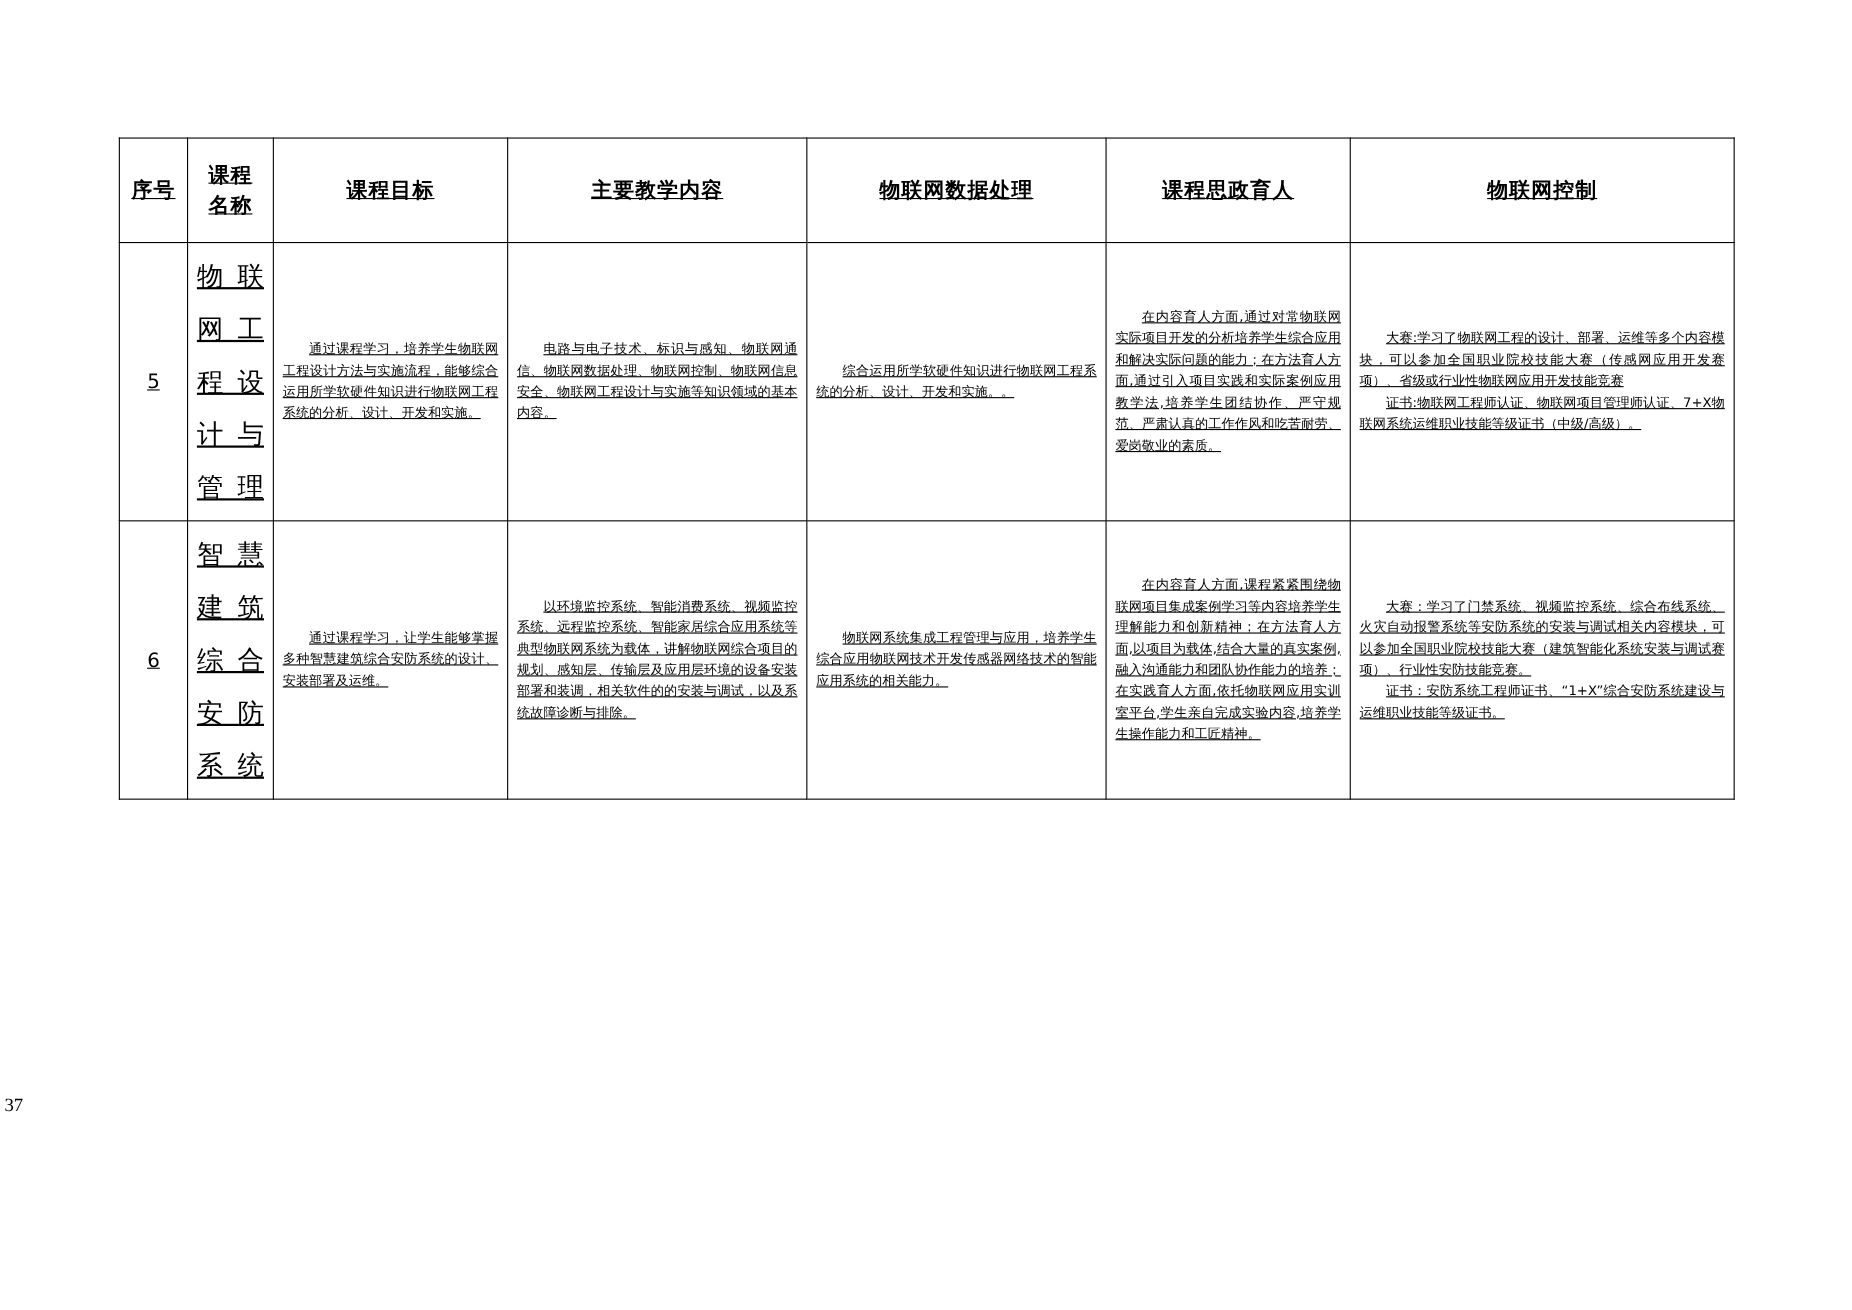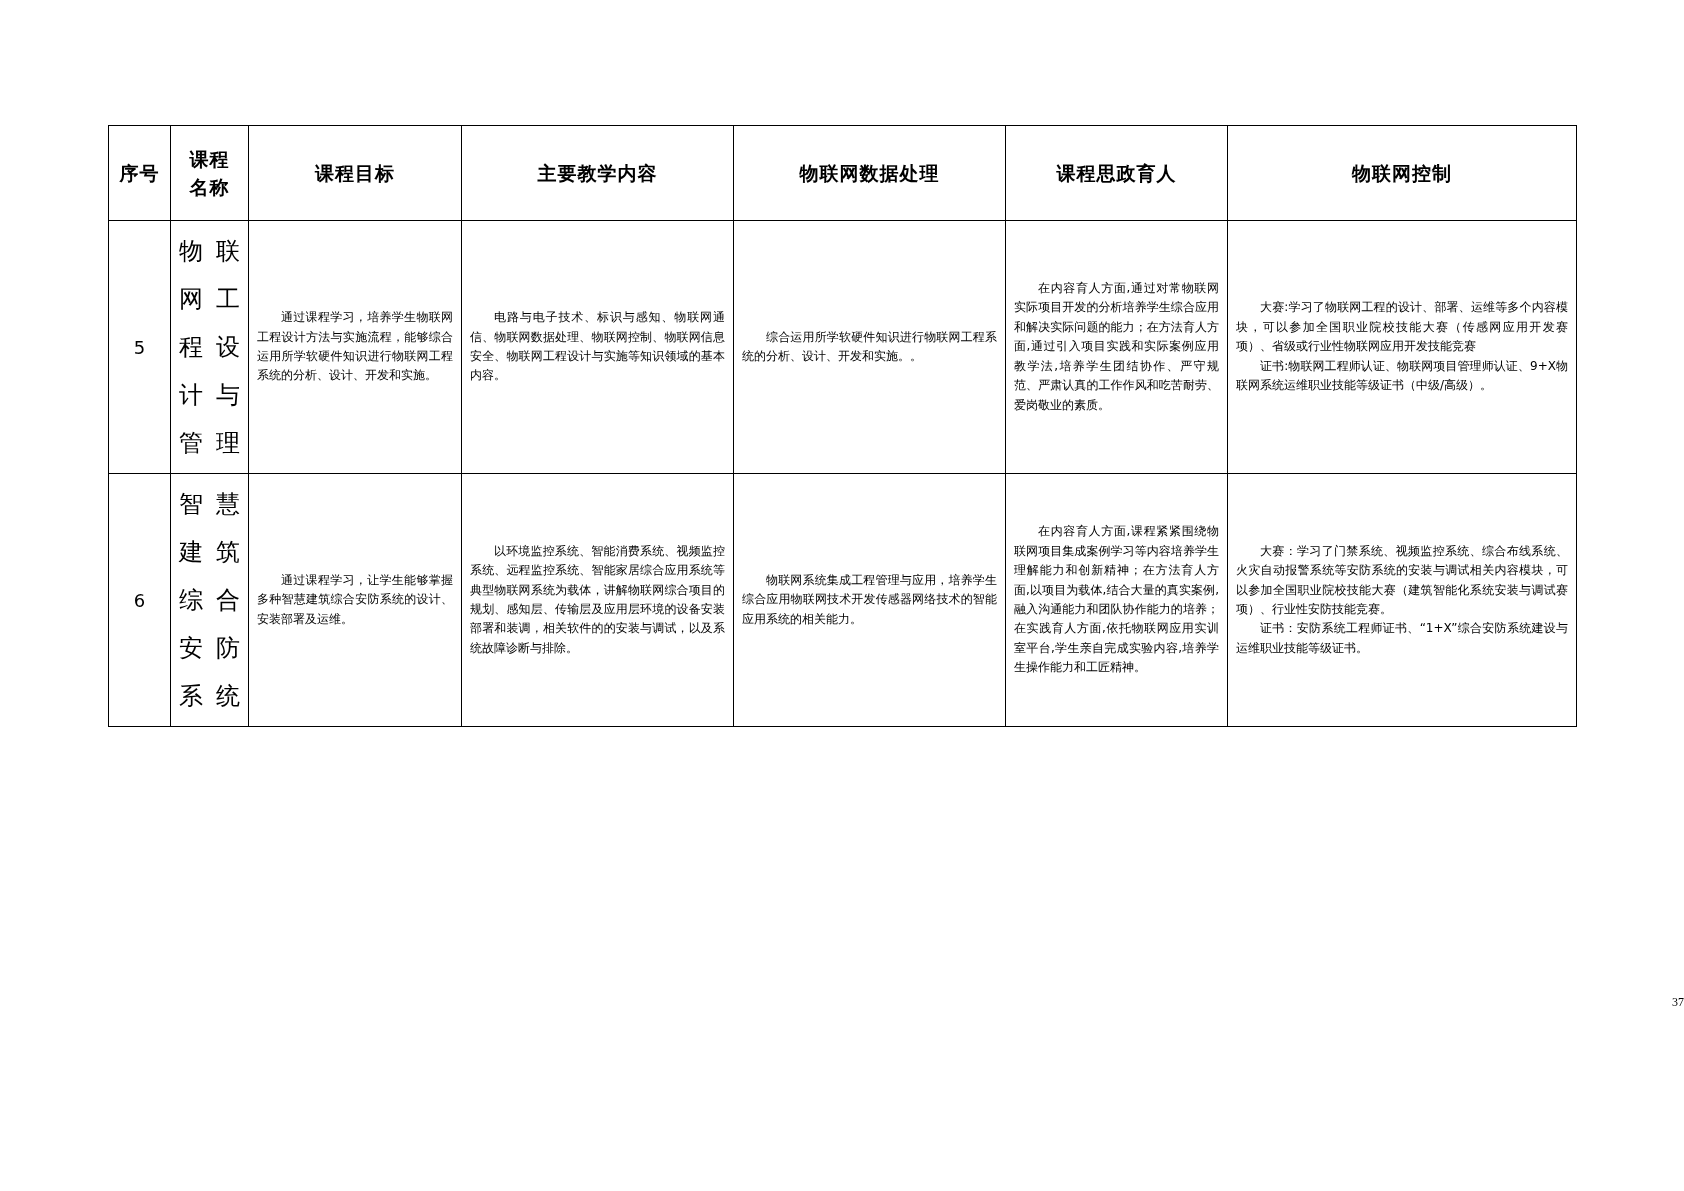--- a/index.html
+++ b/index.html
@@ -15,20 +15,21 @@
     position: relative;
     overflow: hidden;
   }
   .page {
     position: absolute;
     top: 0; left: 0;
     width: 1684px;
     height: 1191px;
     box-sizing: border-box;
     padding: 125px 108px 0 108px;
+    text-decoration: underline;
   }
   table.course-table {
     border-collapse: collapse;
     width: 1468px;
     table-layout: fixed;
   }
   table.course-table th,
   table.course-table td {
     border: 1px solid #000000;
     vertical-align: middle;
@@ -71,25 +72,25 @@
   }
   td.body p {
     margin: 0;
     text-indent: 2em;
   }
   td.body p + p {
     margin-top: 0;
   }
   .page-number {
     position: absolute;
-    left: 16px;
+    left: 4px;
     right: 0;
     top: 995px;
-    text-align: right;
-    font-size: 12px;
+    text-align: left;
+    font-size: 17px;
     font-family: "Liberation Serif", serif;
   }
 </style>
 </head>
 <body>
 
 <div class="page">
 
   <table class="course-table">
     <colgroup>
@@ -126,21 +127,21 @@
           <p>电路与电子技术、标识与感知、物联网通信、物联网数据处理、物联网控制、物联网信息安全、物联网工程设计与实施等知识领域的基本内容。</p>
         </td>
         <td class="body">
           <p>综合运用所学软硬件知识进行物联网工程系统的分析、设计、开发和实施。。</p>
         </td>
         <td class="body">
           <p>在内容育人方面,通过对常物联网实际项目开发的分析培养学生综合应用和解决实际问题的能力；在方法育人方面,通过引入项目实践和实际案例应用教学法,培养学生团结协作、严守规范、严肃认真的工作作风和吃苦耐劳、爱岗敬业的素质。</p>
         </td>
         <td class="body">
           <p>大赛:学习了物联网工程的设计、部署、运维等多个内容模块，可以参加全国职业院校技能大赛（传感网应用开发赛项）、省级或行业性物联网应用开发技能竞赛</p>
-          <p>证书:物联网工程师认证、物联网项目管理师认证、9+X物联网系统运维职业技能等级证书（中级/高级）。</p>
+          <p>证书:物联网工程师认证、物联网项目管理师认证、7+X物联网系统运维职业技能等级证书（中级/高级）。</p>
         </td>
       </tr>
       <tr>
         <td class="seq">6</td>
         <td class="cname">智慧建筑综合安防系统</td>
         <td class="body">
           <p>通过课程学习，让学生能够掌握多种智慧建筑综合安防系统的设计、安装部署及运维。</p>
         </td>
         <td class="body">
           <p>以环境监控系统、智能消费系统、视频监控系统、远程监控系统、智能家居综合应用系统等典型物联网系统为载体，讲解物联网综合项目的规划、感知层、传输层及应用层环境的设备安装部署和装调，相关软件的的安装与调试，以及系统故障诊断与排除。</p>

